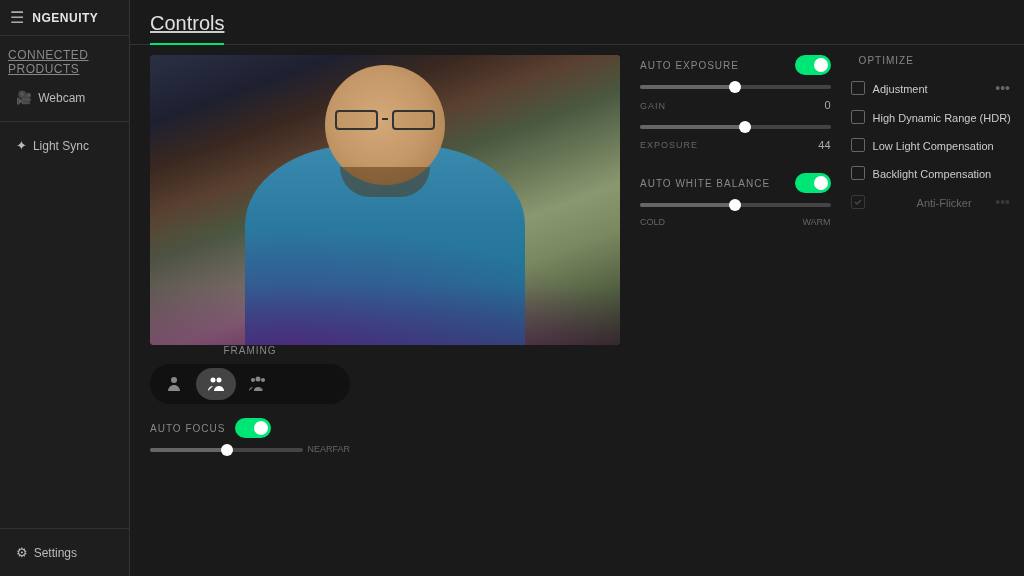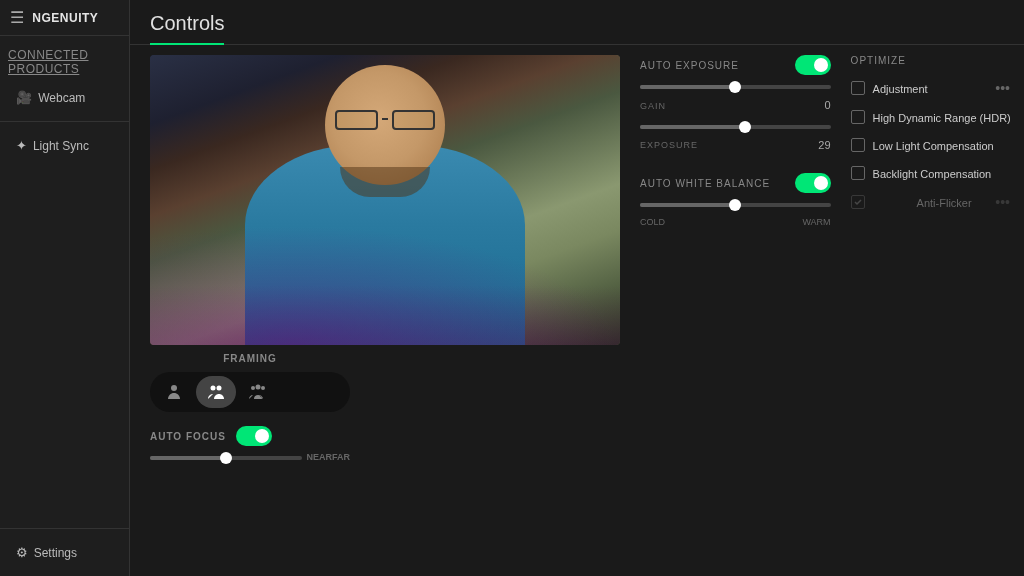--- a/index.html
+++ b/index.html
@@ -84,20 +84,21 @@
       display: flex;
       flex-direction: column;
       background: #1a1a1a;
       overflow: hidden;
     }
     .top-bar {
       padding: 12px 32px 0 20px;
       border-bottom: 1px solid #333;
       display: flex;
       align-items: center;
+      text-decoration: underline;
     }
     .page-title {
       font-size: 20px;
       font-weight: 400;
       color: #e0e0e0;
       padding-bottom: 8px;
       border-bottom: 2px solid #00e676;
       margin-bottom: -1px;
     }
 
@@ -107,22 +108,20 @@
       display: flex;
       overflow: hidden;
     }
 
     
     .left-panel {
       flex: 1;
       display: flex;
       flex-direction: column;
       padding: 10px 10px 10px 20px;
-      gap: 8px;
-      font-weight: bold;
     }
 
     .video-preview {
       width: 470px;
       height: 290px;
       background: #000;
       border-radius: 4px;
       overflow: hidden;
       position: relative;
       display: flex;
@@ -283,20 +282,21 @@
       display: flex;
       flex-direction: column;
       gap: 6px;
     }
     .optimize-label {
       font-size: 10px;
       color: #888;
       letter-spacing: 1px;
       text-transform: uppercase;
       margin-bottom: 4px;
+      margin-left: 8px;
     }
     .optimize-item {
       display: flex;
       align-items: center;
       justify-content: space-between;
       padding: 4px 0;
     }
     .optimize-left {
       display: flex;
       align-items: flex-end;
@@ -454,21 +454,21 @@
         <div style="display:flex;justify-content:space-between;align-items:flex-end;">
           <span class="slider-sub-label">Gain</span>
           <span class="slider-value">0</span>
         </div>
         <div class="full-slider-track" style="margin-top:8px;">
           <div class="slider-fill" style="width:55%;"></div>
           <div class="slider-thumb" style="left:55%;"></div>
         </div>
         <div style="display:flex;justify-content:space-between;align-items:center;">
           <span class="slider-sub-label">EXPOSURE</span>
-          <span class="slider-value">29</span>
+          <span class="slider-value">44</span>
         </div>
       </div>
 
       <div class="control-group" style="margin-top:10px;">
         <div class="control-group-header">
           <span class="section-label">AUTO WHITE BALANCE</span>
           <div class="toggle"></div>
         </div>
         <div class="full-slider-track">
           <div class="slider-fill" style="width:50%;"></div>

